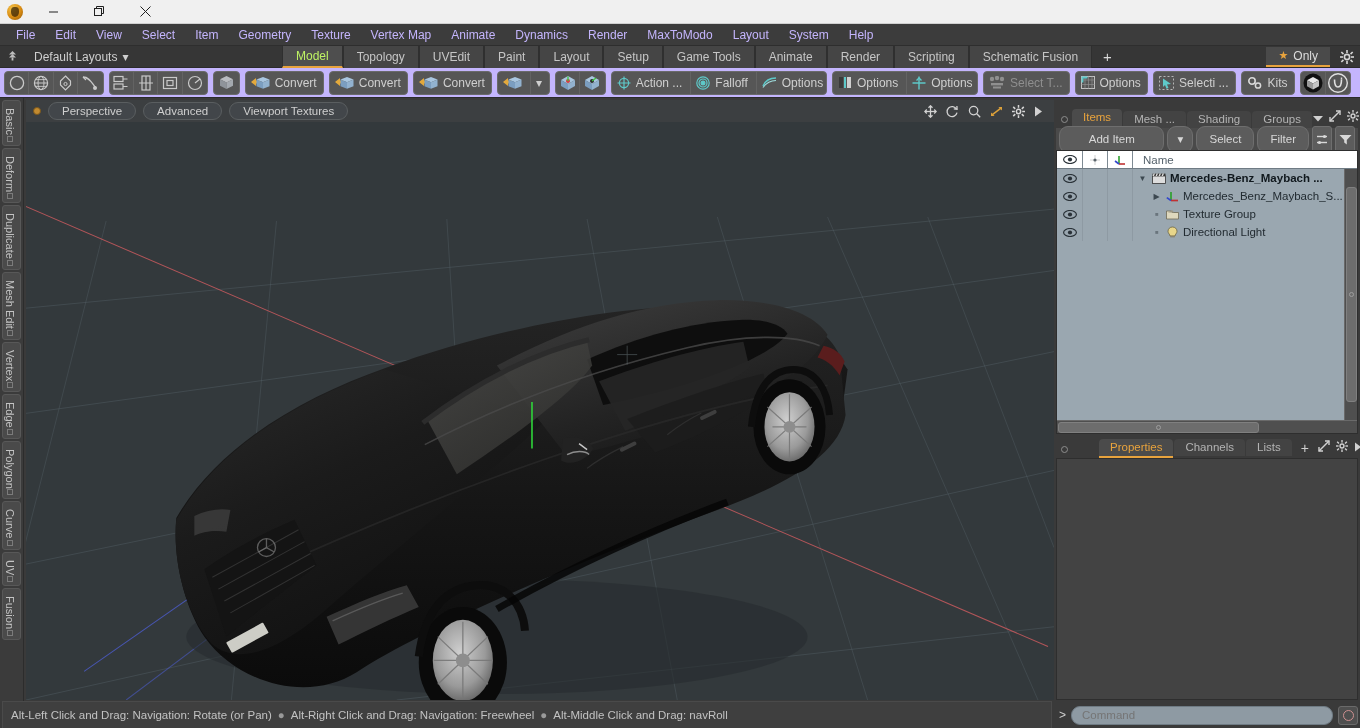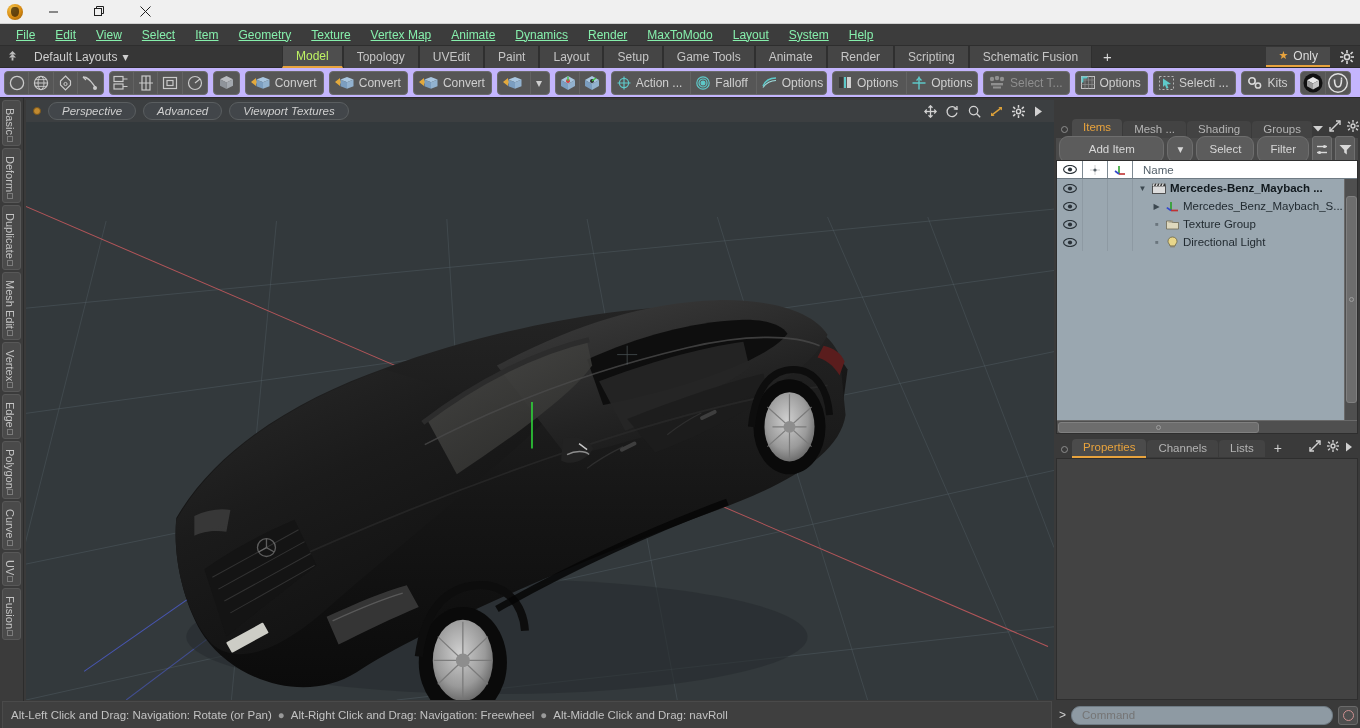--- a/index.html
+++ b/index.html
@@ -20,21 +20,21 @@
   .title-icon:after { content:""; position:absolute; left:4px; top:3px; width:8px; height:10px;
                 background:#3a2405; border-radius:40% 40% 50% 50%; opacity:.75; }
   .title-text { flex:1 1 auto; white-space:nowrap; overflow:hidden; }
   .wbtns { display:flex; height:24px; }
   .wbtn { width:46px; height:24px; display:flex; align-items:center; justify-content:center; color:#202020; }
   .wbtn svg { display:block; }
 
   
   .menubar { height:22px; background:#3c3c3c; display:flex; align-items:center; padding-left:6px; flex:0 0 22px;
              border-bottom:1px solid #2e2e2e; }
-  .menu-item { padding:2px 10px; color:#86efac; font-size:12px; white-space:nowrap;text-decoration:underline; }
+  .menu-item { padding:2px 10px; color:#c4b5fd; font-size:12px; white-space:nowrap; }
 
   
   .layoutrow { height:22px; background:#363636; display:flex; align-items:center; flex:0 0 22px; border-bottom:1px solid #2b2b2b; }
   .ltree-icon { width:24px; display:flex; align-items:center; justify-content:center; color:#b9b9b9; }
   .deflayout { padding:0 10px; color:#cfcfcf; font-size:12px; white-space:nowrap; display:flex; align-items:center; gap:5px;}
   .spacer { flex:1 1 auto; }
   .ltabs { display:flex; align-items:stretch; height:22px; }
   .ltab { padding:0 13px; display:flex; align-items:center; font-size:12px; color:#c6c6c6;
           background:#454545; border-left:1px solid #2f2f2f; border-right:1px solid #2f2f2f; white-space:nowrap; }
   .ltab.active { background:#4e4e4e; color:#bef264; border-bottom:2px solid #e8a33d; }
@@ -64,35 +64,35 @@
   .vtabs { width:24px; background:#3b3b3b; display:flex; flex-direction:column; align-items:stretch;
            padding-top:2px; flex:0 0 24px; border-right:1px solid #2c2c2c;}
   .vtab { writing-mode:vertical-rl; text-orientation:mixed; font-size:11px; color:#c4c4c4;
           padding:7px 4px 10px 4px; background:#4a4a4a; border:1px solid #585858; border-radius:3px;
           margin:0 2px 2px 2px; text-align:center; white-space:nowrap; position:relative;}
   .vtab:after { content:""; position:absolute; left:4px; bottom:3px; width:4px; height:4px;
                 border:1px solid #7b7b7b; }
 
   
   .vpcol { flex:1 1 auto; display:flex; flex-direction:column; min-width:0; padding:2px 2px 2px 2px; }
-  .vpheader { height:22px; background:#3c3f41; display:flex; align-items:center; gap:7px; padding:0 7px; flex:0 0 22px;font-style:italic;}
+  .vpheader { height:22px; background:#3c3f41; display:flex; align-items:center; gap:7px; padding:0 7px; flex:0 0 22px;}
   .vp-dot { width:8px; height:8px; border-radius:50%; background:#c28a30; border:1px solid #7a571c; flex:0 0 8px;}
   .vp-pill { padding:2px 13px; border:1px solid #5a5e60; border-radius:9px; color:#cfcfcf; font-size:11.5px;
              background:#42464a; white-space:nowrap; }
   .vp-tools { display:flex; align-items:center; gap:9px; color:#cfcfcf; margin-left:auto; padding-right:4px;}
   .vp-tools .ico { display:flex; align-items:center; }
 
   .viewport { flex:1 1 auto; position:relative; overflow:hidden;
               background:#33393c; }
   .vp-overlay-text { position:absolute; right:10px; bottom:26px; text-align:right; font-size:11.5px; line-height:15px;
                      color:#d4d4d4; }
   .vp-overlay-text .noitems { color:#e0a93c; }
 
   
-  .rightpanel { width:304px; flex:0 0 304px; display:flex; flex-direction:column; background:#3a3a3a; padding:20px 2px 2px 0;}
+  .rightpanel { width:304px; flex:0 0 304px; display:flex; flex-direction:column; background:#3a3a3a; padding:10px 2px 2px 0;}
   .panel-tabrow { height:20px; background:#3a3a3a; display:flex; align-items:flex-end; gap:0; padding-left:3px; flex:0 0 20px;}
   .pdot { width:7px; height:7px; border-radius:50%; border:1px solid #8d8d8d; margin:0 4px 5px 2px; flex:0 0 7px;}
   .ptab { padding:2px 11px 3px 11px; font-size:11.5px; color:#b4b4b4; background:#434343; border-radius:4px 4px 0 0;
           margin-right:1px; white-space:nowrap;}
   .ptab.active { color:#e8a33d; background:#4b4b4b; border-bottom:2px solid #e8a33d; }
   .ptab.plus { background:transparent; color:#cfcfcf; font-size:14px; padding:0 8px 2px 8px;}
   .ptabtools { margin-left:auto; display:flex; align-items:center; gap:6px; color:#d0d0d0; padding:0 5px 3px 0;}
 
   .itemsbar { height:22px; background:#4a4a4a; display:flex; align-items:center; gap:3px; padding:2px 3px; flex:0 0 22px;}
   .ib-btn { height:27px; display:flex; align-items:center; justify-content:center; background:#5c5c5c;
@@ -925,21 +925,21 @@
         <div class="il-scroll-h">
           <div class="il-thumb-h">
               <span class="nub"></span>
             </div>
         </div>
       </div>
 
       <div class="propsarea">
         <div class="panel-tabrow">
           <div class="pdot"></div>
-          <div id="ptabs-bottom" style="display:flex;align-items:center;">
+          <div id="ptabs-bottom" style="display:flex;align-items:flex-start;margin-left:27px;">
               <div class="ptab active">Properties</div>
               <div class="ptab">Channels</div>
               <div class="ptab">Lists</div>
             </div>
           <div class="ptab plus">+</div>
           <div class="ptabtools">
             <span>
               <svg width="12" height="12" viewBox="0 0 12 12" stroke="#d0d0d0" stroke-width="1.4" fill="none">
                 <line x1="1" y1="11" x2="11" y2="1"></line>
                   <polyline points="7,1 11,1 11,5"></polyline>

